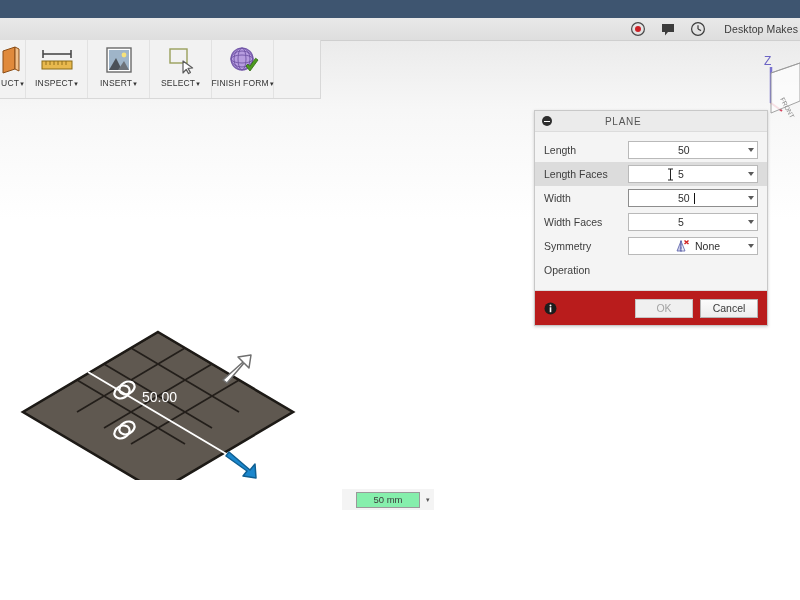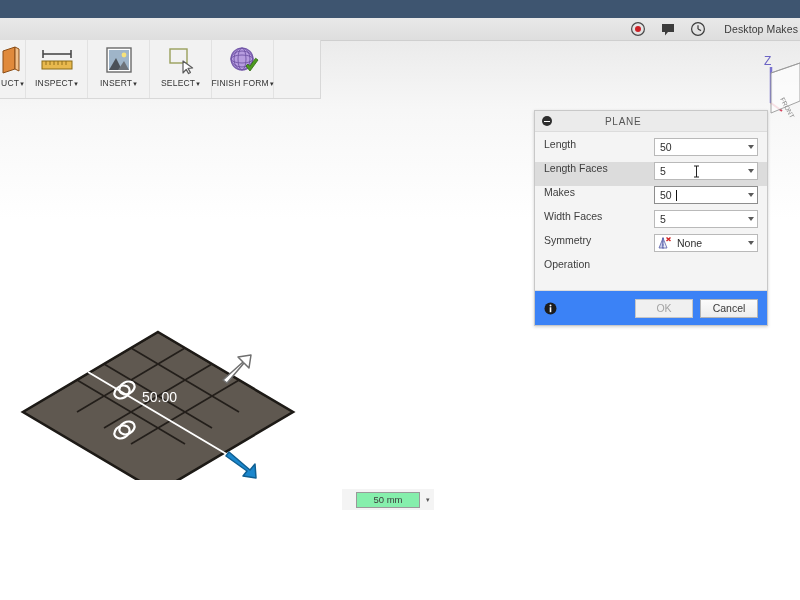--- a/index.html
+++ b/index.html
@@ -129,32 +129,32 @@
     content: ""; position: absolute; left: 2px; top: 4.5px;
     width: 6px; height: 1.5px; background: #fff;
   }
   .dlg-title {
     margin-left: 9px; font-size: 10px; color: #555;
     letter-spacing: .7px;
   }
   .dlg-body { padding: 6px 0 8px 0; background: #f4f4f4; }
 
   .row {
-    height: 24px; display: flex; 
+    height: 24px; display: flex; align-items: center;
     padding: 0 9px;
-    gap: 26px;
   }
   .row.hl { background: #dcdcdc; }
   .row-label { width: 84px; font-size: 10.5px; color: #3d3d3d; flex: none; }
   .fieldwrap {
     flex: 1; height: 18px; display: flex; align-items: center;
     background: #ffffff;
     border: 1px solid #b9b9b9;
     box-sizing: border-box;
     position: relative;
+    padding-left: 44px;
   }
   .fieldwrap.focused { border-color: #8d8d8d; }
   .fieldwrap .fval {
     padding-left: 5px; font-size: 10.5px; color: #2e2e2e;
     display: flex; align-items: center; gap: 4px;
   }
   .caret-blink {
     display: inline-block; width: 1px; height: 11px;
     background: #111; margin-left: 0px;
   }
@@ -167,21 +167,21 @@
     transform: translateY(-50%);
     width: 0; height: 0;
     border-left: 3.5px solid transparent;
     border-right: 3.5px solid transparent;
     border-top: 4px solid #5a5a5a;
   }
   .fieldwrap .ico { width: 14px; height: 14px; margin-left: 3px; flex: none; }
 
   .dlg-footer {
     height: 34px; display: flex; align-items: center;
-    background: #3b82f6;
+    background: #b91c1c;
     border-top: 1px solid #dcdcdc;
     padding: 0 9px;
   }
   .info-ico { width: 13px; height: 13px; flex: none; }
   .btns { margin-left: auto; display: flex; gap: 7px; }
   .btn {
     width: 58px; height: 19px;
     border: 1px solid #b4b4b4;
     background: linear-gradient(#fbfbfb, #ededed);
     font-size: 10.5px; color: #3a3a3a;
@@ -379,21 +379,21 @@
           <svg class="ibeam" viewBox="0 0 7 13">
             <line x1="3.5" y1="1" x2="3.5" y2="12" stroke="#222" stroke-width="1"></line>
             <line x1="1" y1="1" x2="6" y2="1" stroke="#222" stroke-width="1"></line>
             <line x1="1" y1="12" x2="6" y2="12" stroke="#222" stroke-width="1"></line>
           </svg>
           <span class="dd-arrow"></span>
         </span>
       </div>
 
       <div class="row">
-        <span class="row-label">Makes</span>
+        <span class="row-label">Width</span>
         <span class="fieldwrap focused">
           <span class="fval">
             <span>50</span>
             <span class="caret-blink"></span>
           </span>
           <span class="dd-arrow"></span>
         </span>
       </div>
 
       <div class="row">

